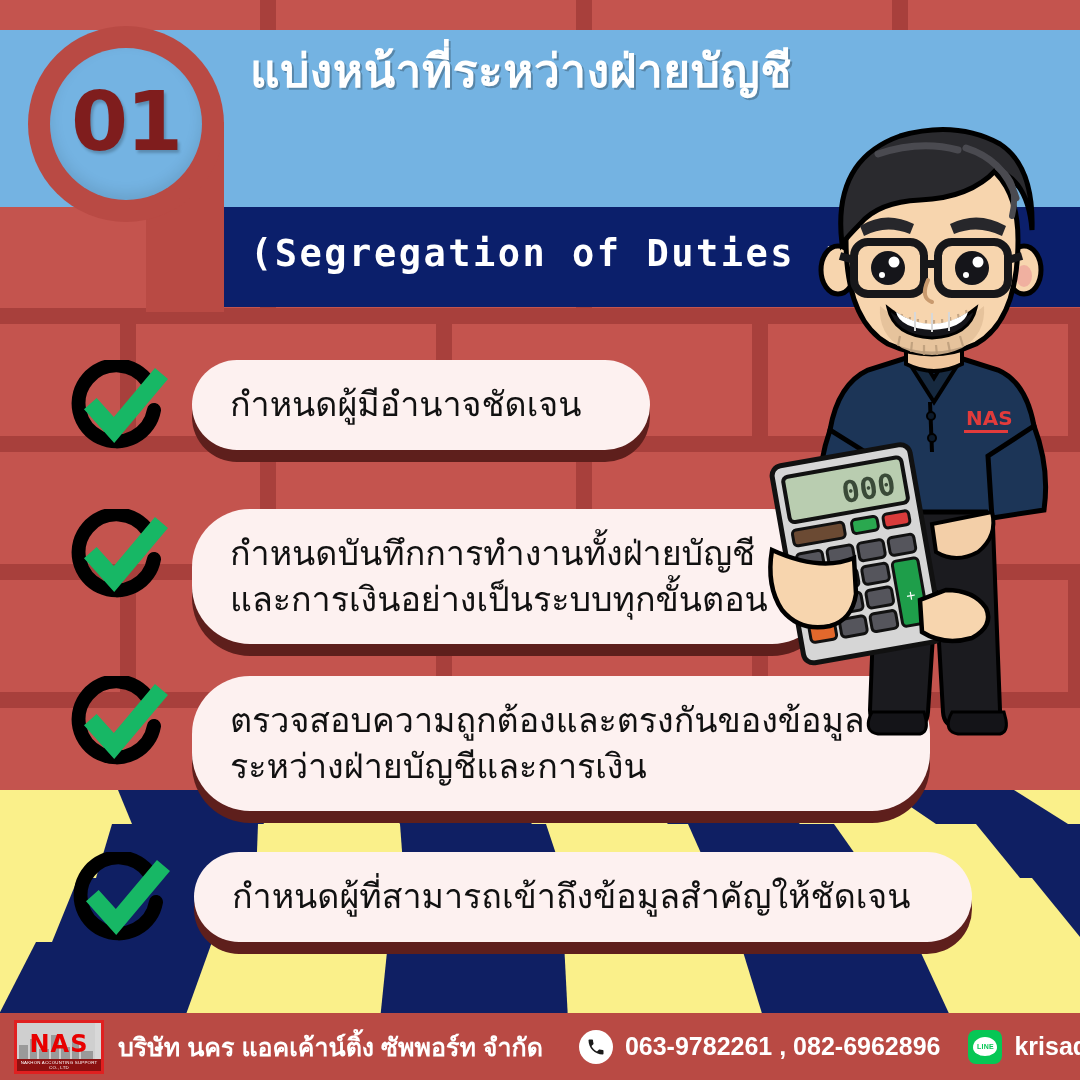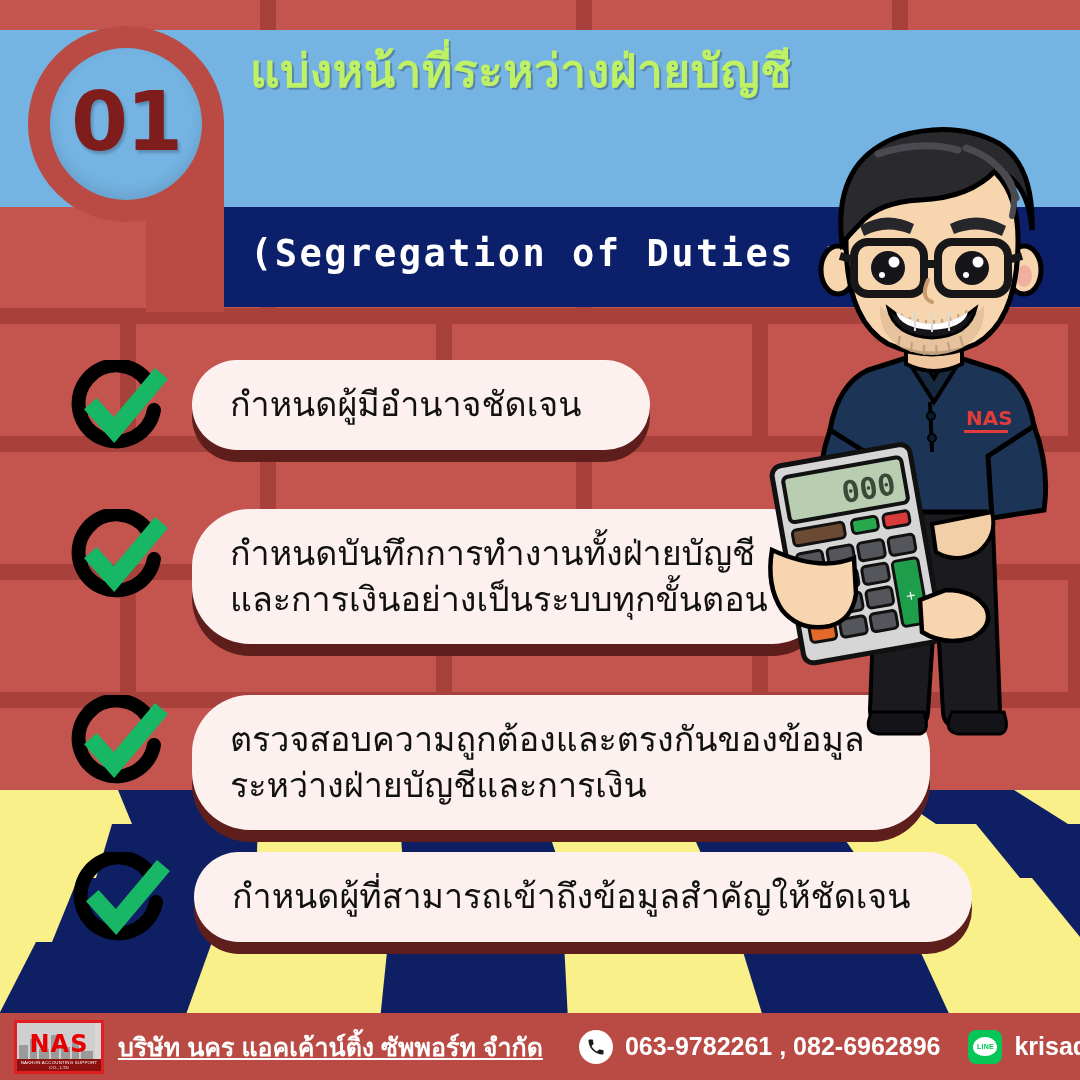--- a/index.html
+++ b/index.html
@@ -55,21 +55,21 @@
   .badge-num{
     font-family:"DejaVu Sans","Liberation Sans",sans-serif;
     font-weight:700;font-size:82px;color:#7f1d1d;letter-spacing:-2px;
     text-shadow:2px 3px 3px rgba(0,0,0,.22);line-height:1;
     transform:translateY(-2px);
   }
 
   
   .title{
     position:absolute;left:250px;top:40px;width:660px;z-index:7;
-    color:#bef264;font-size:46px;font-weight:700;line-height:1.36;
+    color:#ffffff;font-size:46px;font-weight:700;line-height:1.36;
     letter-spacing:.5px;
     text-shadow:2px 2px 0 rgba(0,0,0,.25);
   }
   .title .tl{display:block;}
   .subtitle{
     position:absolute;left:250px;top:232px;width:760px;z-index:7;
     color:#ffffff;font-size:37px;font-weight:700;letter-spacing:2.5px;
     font-family:"DejaVu Sans Mono","Liberation Mono",monospace;
   }
 
@@ -84,21 +84,21 @@
     padding:22px 40px 22px 38px;
     display:flex;align-items:center;
   }
   .pill-text{
     color:#111111;font-size:34px;line-height:1.34;font-weight:400;
     white-space:pre-line;
   }
 
   #row1{left:70px;top:360px;}
   #row2{left:70px;top:509px;}
-  #row3{left:70px;top:676px;margin-top:19px;}
+  #row3{left:70px;top:676px;}
   #row4{left:72px;top:852px;}
 
   #row1 .pill{width:380px;}
   #row2 .pill{width:560px;}
   #row3 .pill{width:660px;}
   #row4 .pill{width:700px;}
 
   
   .character{position:absolute;left:760px;top:120px;width:330px;height:620px;z-index:9;}
   .character svg{display:block;}
@@ -118,21 +118,21 @@
     position:relative;z-index:3;color:#e80000;font-weight:700;font-size:24px;
     letter-spacing:1px;line-height:1;transform:translateY(-3px);
     font-family:"DejaVu Sans","Liberation Sans",sans-serif;
   }
   .logo-sub{
     position:absolute;left:0;bottom:0;width:100%;z-index:4;text-align:center;
     font-size:4.4px;color:#ffffff;background:#8b1010;letter-spacing:.2px;
     padding:1px 0;font-family:"Liberation Sans",sans-serif;
   }
   .company{
-    margin-left:14px;color:#ffffff;font-size:25px;font-weight:700;white-space:nowrap;text-decoration:underline;
+    margin-left:14px;color:#ffffff;font-size:25px;font-weight:700;white-space:nowrap;
   }
   .phone-grp{display:flex;align-items:center;margin-left:36px;}
   .icon-circle{
     width:34px;height:34px;border-radius:50%;background:#ffffff;
     display:flex;align-items:center;justify-content:center;flex:0 0 34px;
   }
   .phone-txt{margin-left:12px;color:#ffffff;font-size:25px;font-weight:700;white-space:nowrap;}
   .line-grp{display:flex;align-items:center;margin-left:28px;}
   .line-badge{
     width:34px;height:34px;border-radius:8px;background:#06c755;

